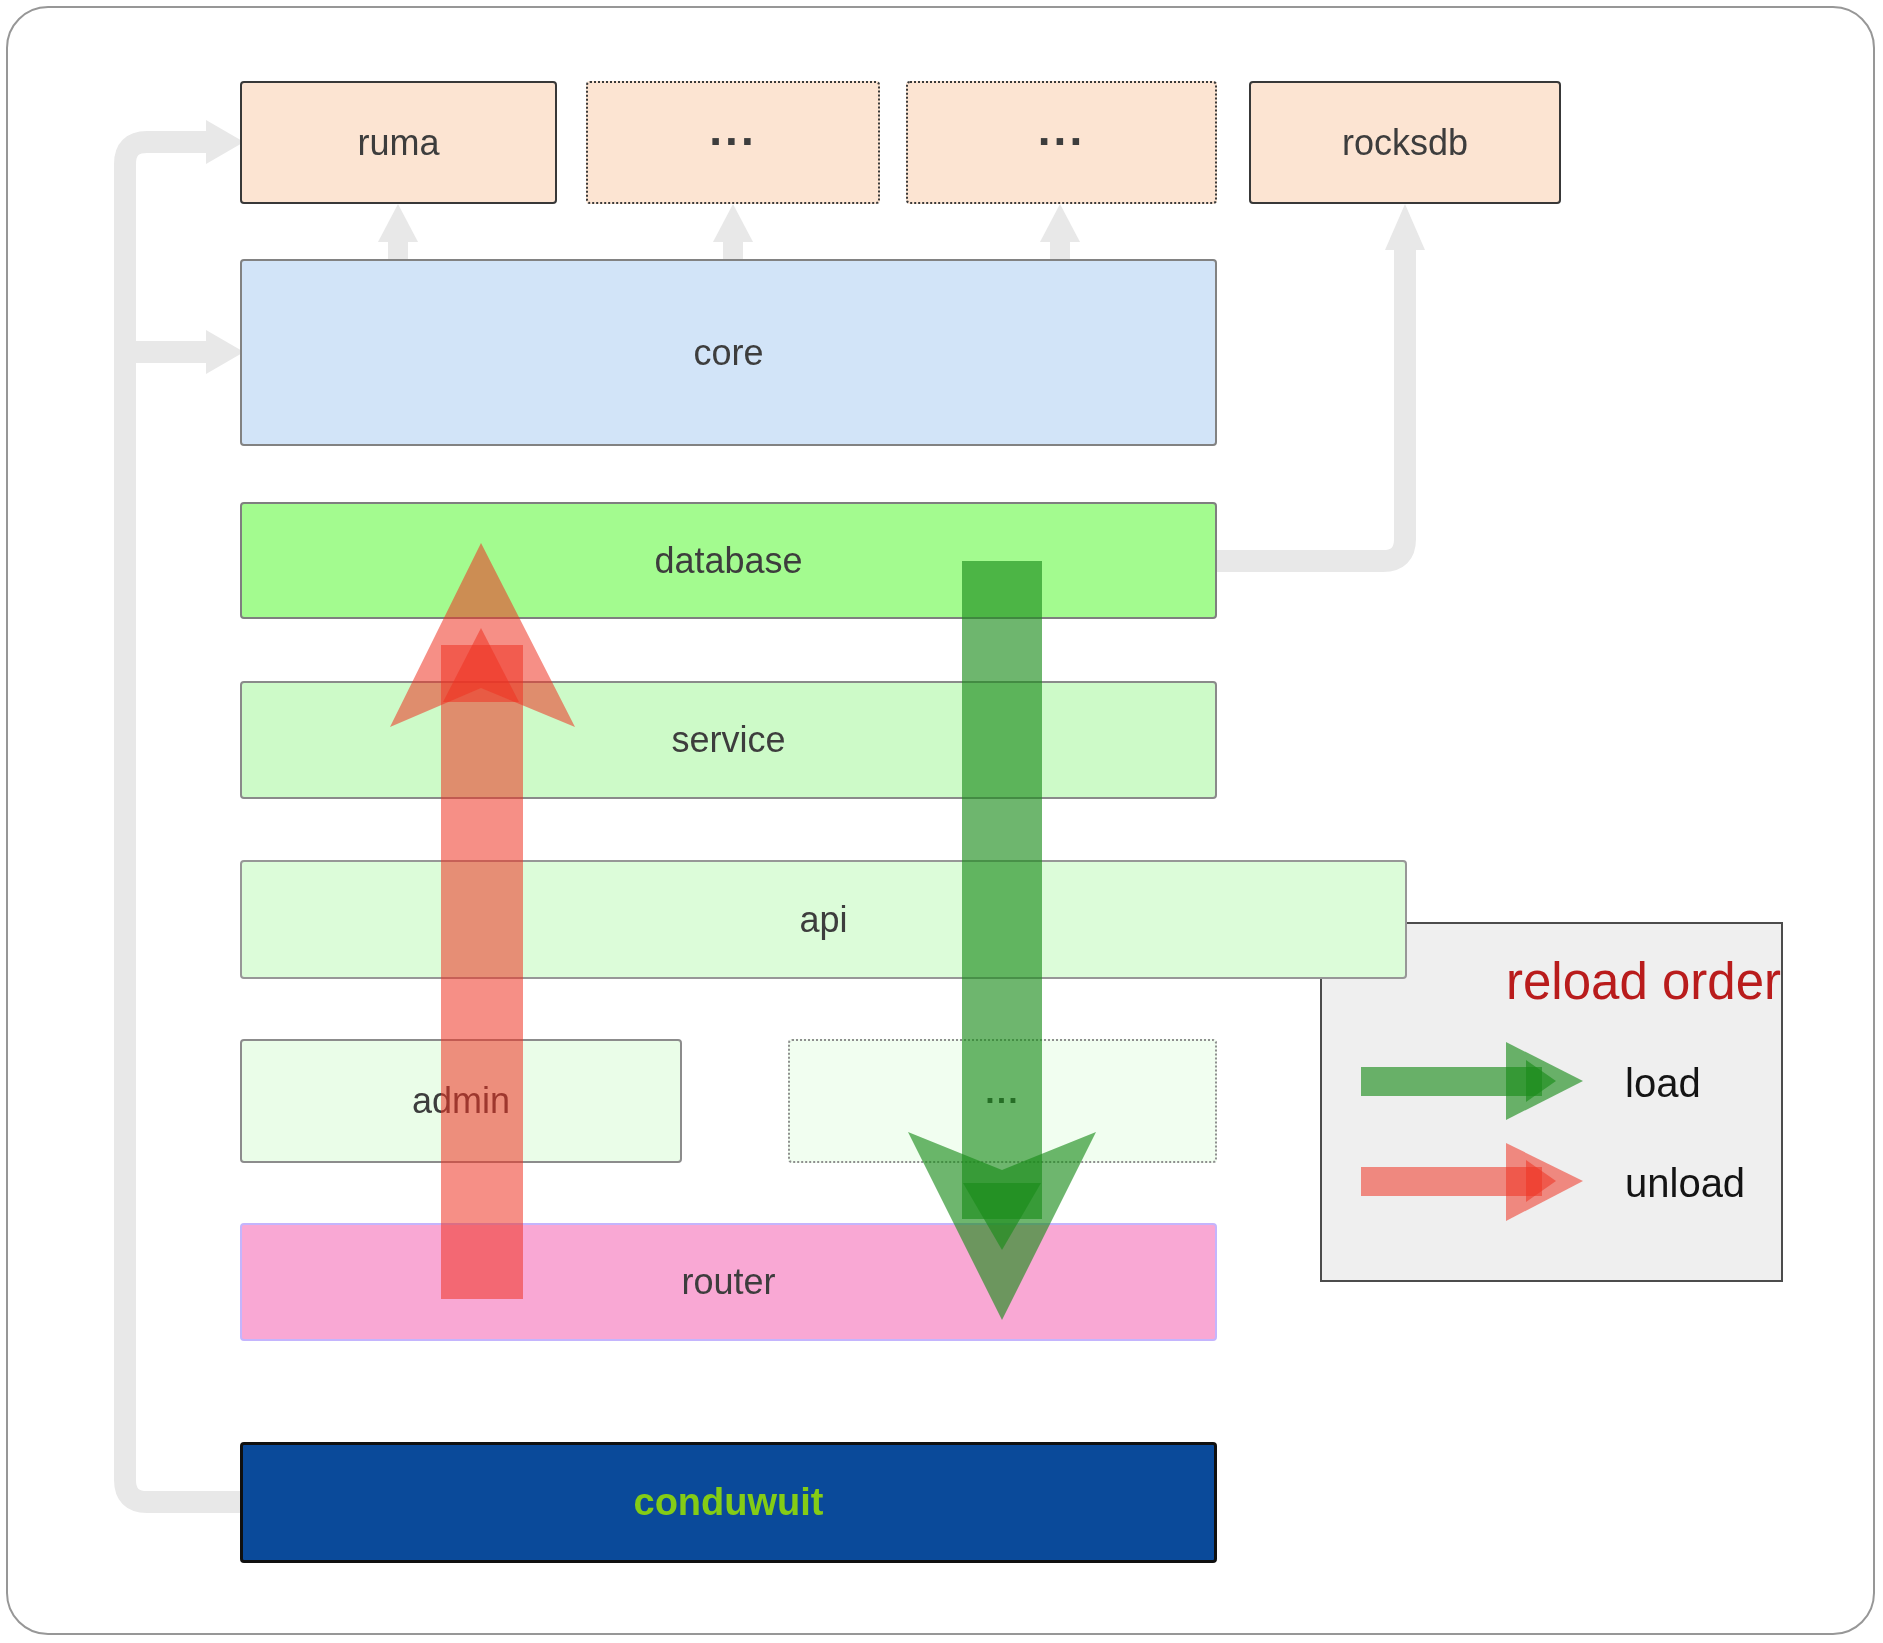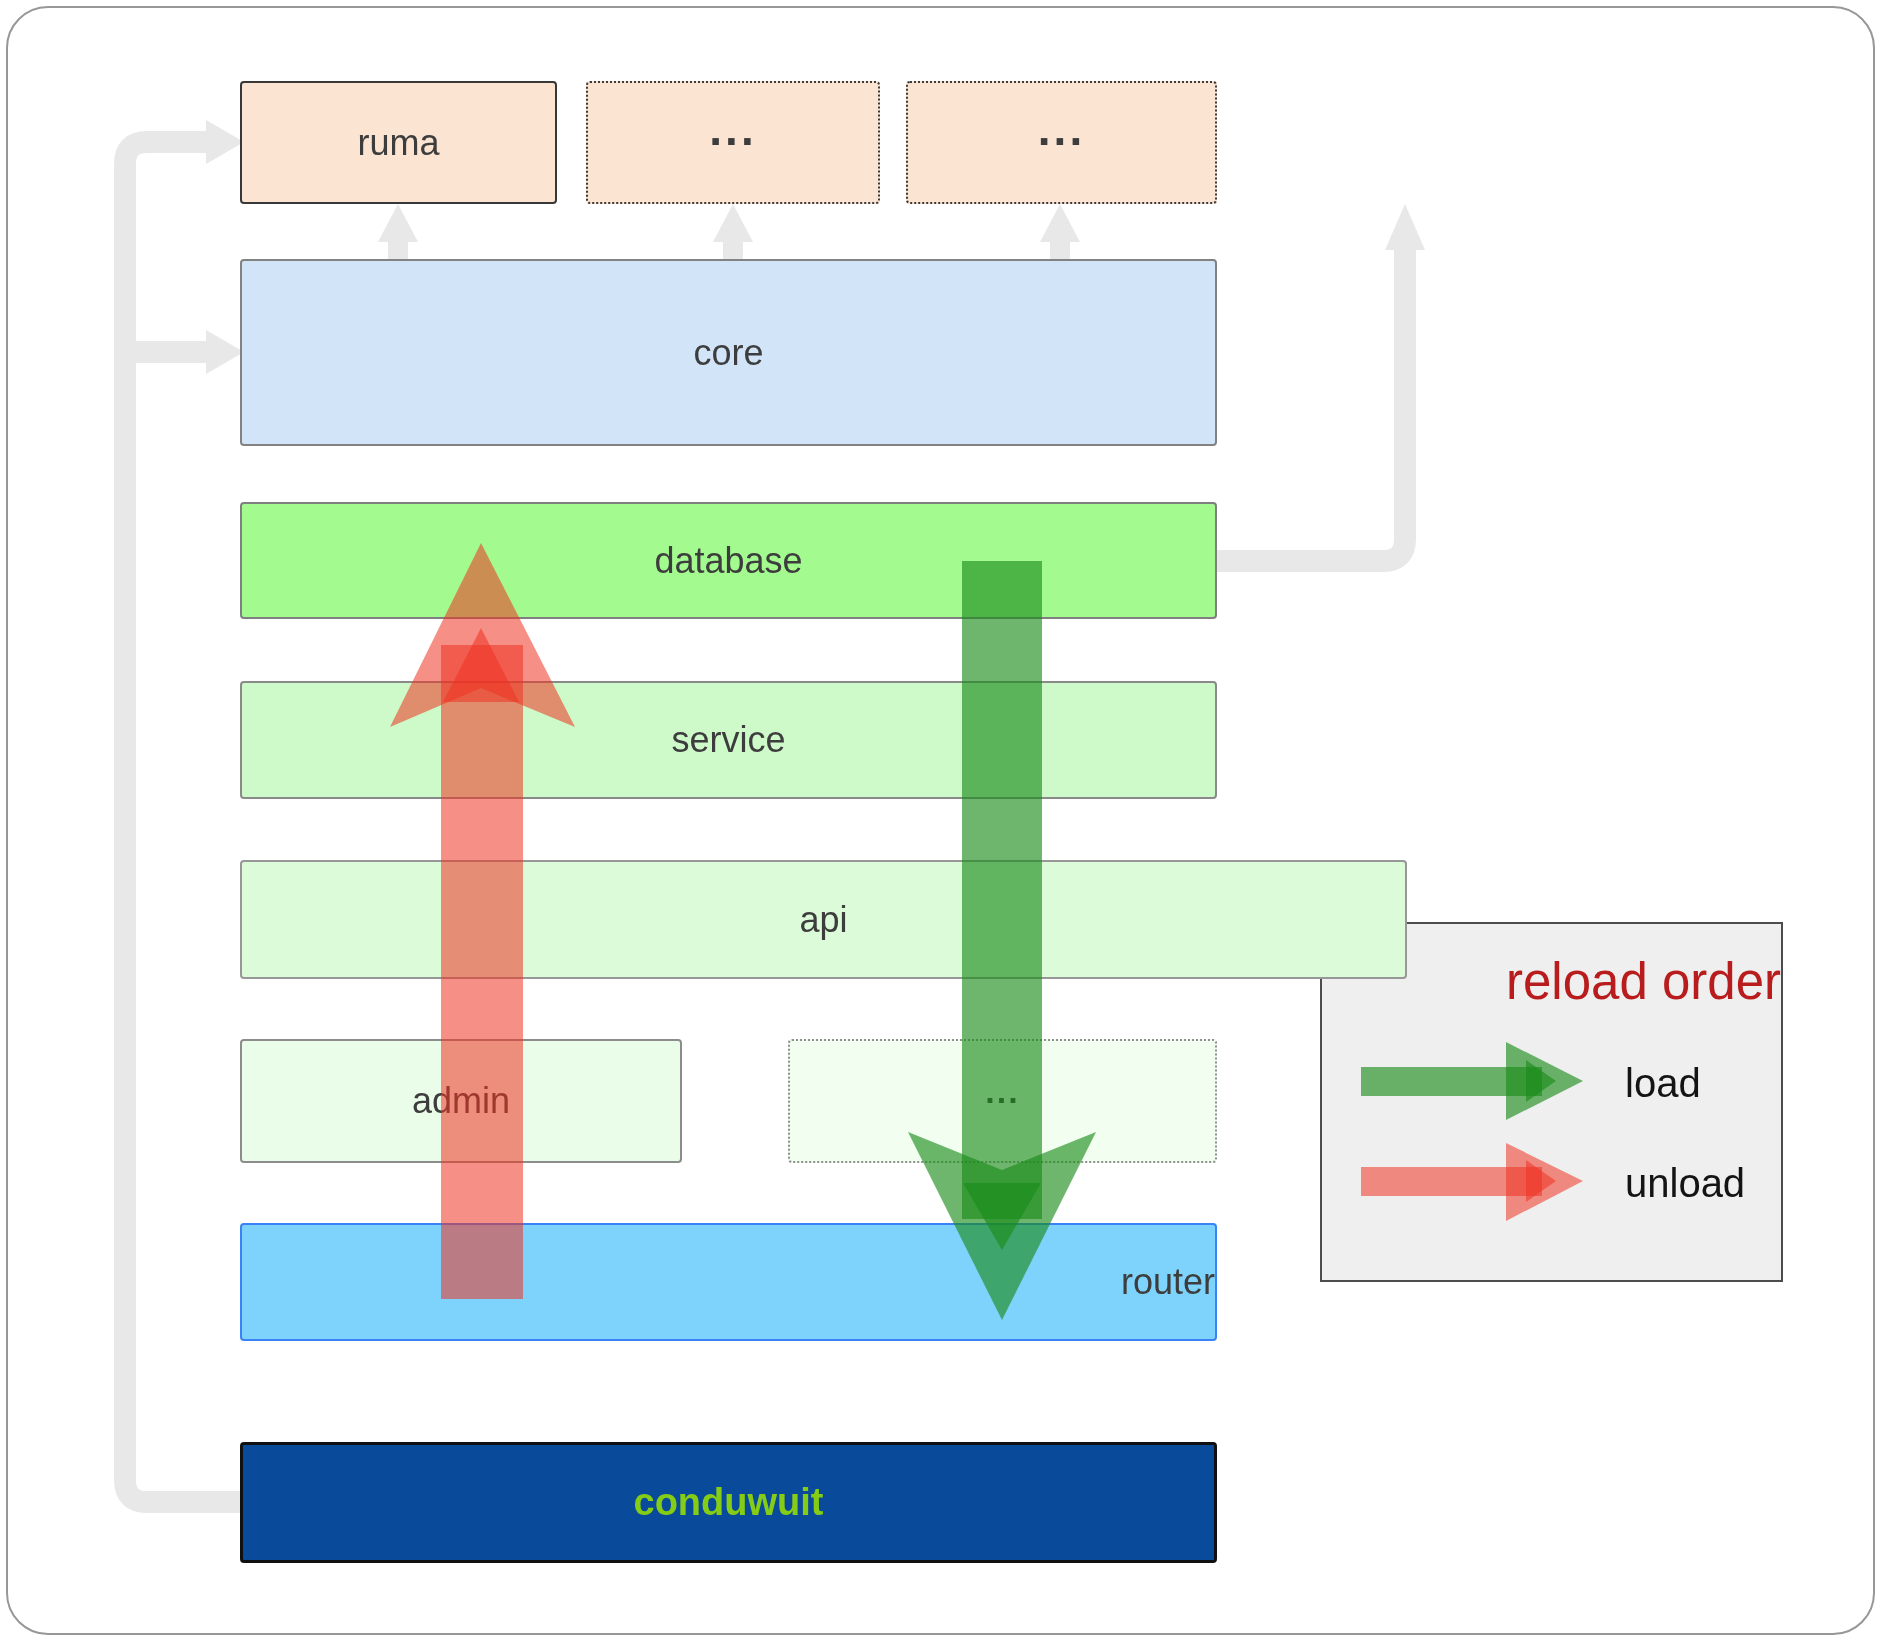--- a/index.html
+++ b/index.html
@@ -22,21 +22,21 @@
   .dots-lg { font-size:46px; font-weight:700; letter-spacing:3px; transform:translateY(-0.30em); }
   .dots-sm { font-size:34px; font-weight:700; letter-spacing:2px; transform:translateY(-0.30em); }
   .dep   { background:#fce4d2; border:2.5px solid #383838; }
   .dep.dotted { border:2.5px dotted #3a3a3a; }
   #box-core      { background:#d2e4f8; border:2px solid #828282; }
   #box-database  { background:#a3fb8f; border:2px solid #7f7f7f; }
   #box-service   { background:#cdfac8; border:2px solid #8a8a8a; }
   #box-api       { background:#dcfcd9; border:2px solid #979797; }
   #box-admin     { background:#eafde8; border:2px solid #8c8c8c; }
   #box-ellipsis-3{ background:#f1fef0; border:2px dotted #8f8f8f; }
-  #box-router    { background:#7dd3fc; border:2px solid #3b82f6;justify-content:flex-end; }
+  #box-router    { background:#f9a8d4; border:2px solid #c4b5fd; }
   #box-conduwuit { background:#0a4a9a; border:3px solid #101010; color:#84cc16; font-weight:600; font-size:38px; }
   #legend {
     position:absolute; left:1320px; top:922px; width:463px; height:360px;
     background:#efefef; border:2.5px solid #4c4c4c; box-sizing:border-box; z-index:1;
   }
   #legend .title {
     position:absolute; left:0; top:28px; width:100%; text-align:right;
     font-size:51px; color:#b91c1c;
   }
   #legend .item-label {
@@ -74,20 +74,23 @@
   </svg>
 
   <div class="box dep" id="box-ruma" style="left:240px; top:81px; width:317px; height:123px;">
     <span class="lbl">ruma</span>
   </div>
   <div class="box dep dotted" id="box-ellipsis-1" style="left:586px; top:81px; width:294px; height:123px;">
     <span class="lbl dots-lg">...</span>
   </div>
   <div class="box dep dotted" id="box-ellipsis-2" style="left:906px; top:81px; width:311px; height:123px;">
     <span class="lbl dots-lg">...</span>
+  </div>
+  <div class="box dep" id="box-rocksdb" style="left:1249px; top:81px; width:312px; height:123px;">
+    <span class="lbl">rocksdb</span>
   </div>
 
   <div class="box" id="box-core" style="left:240px; top:259px; width:977px; height:187px;">
     <span class="lbl">core</span>
   </div>
   <div class="box" id="box-database" style="left:240px; top:502px; width:977px; height:117px;">
     <span class="lbl">database</span>
   </div>
   <div class="box" id="box-service" style="left:240px; top:681px; width:977px; height:118px;">
     <span class="lbl">service</span>

